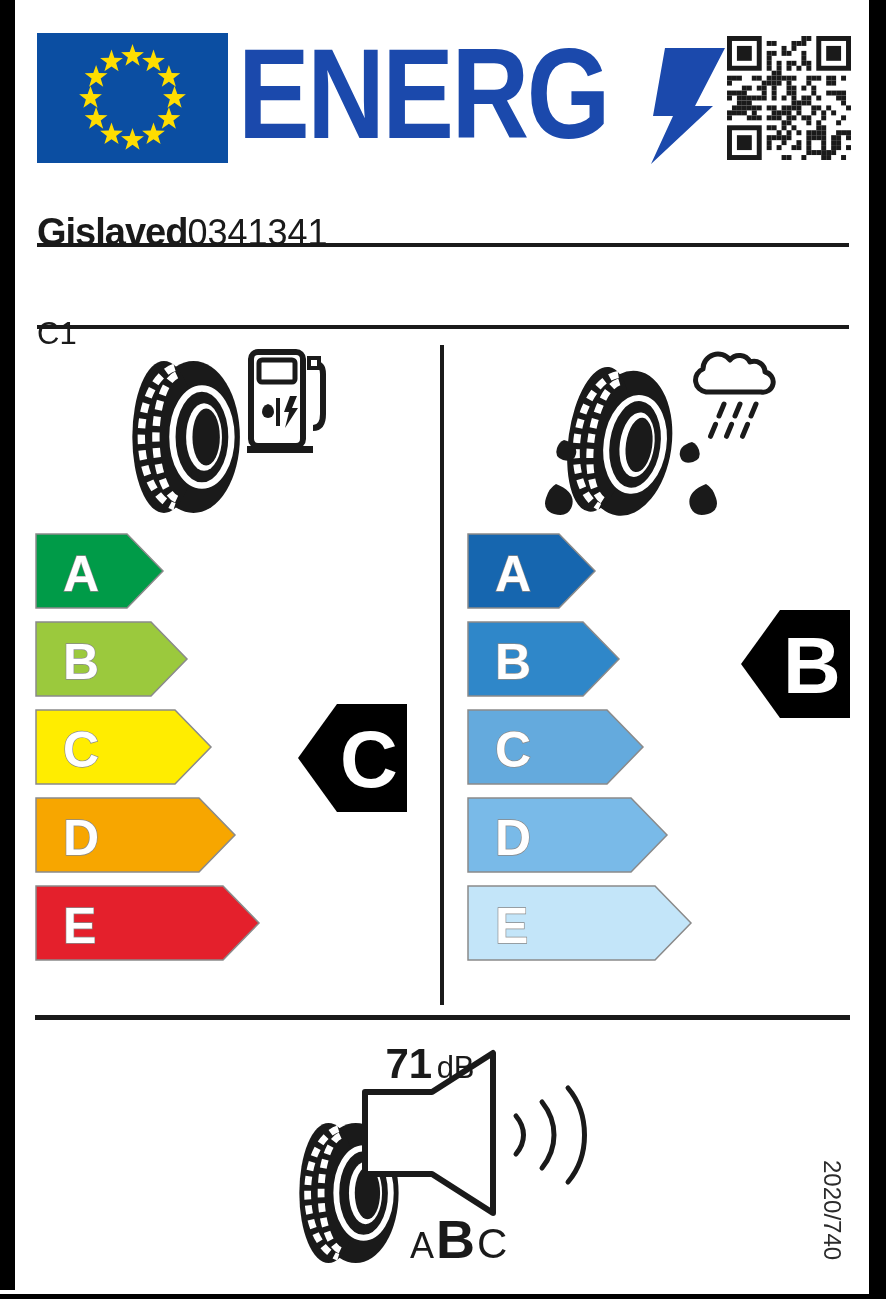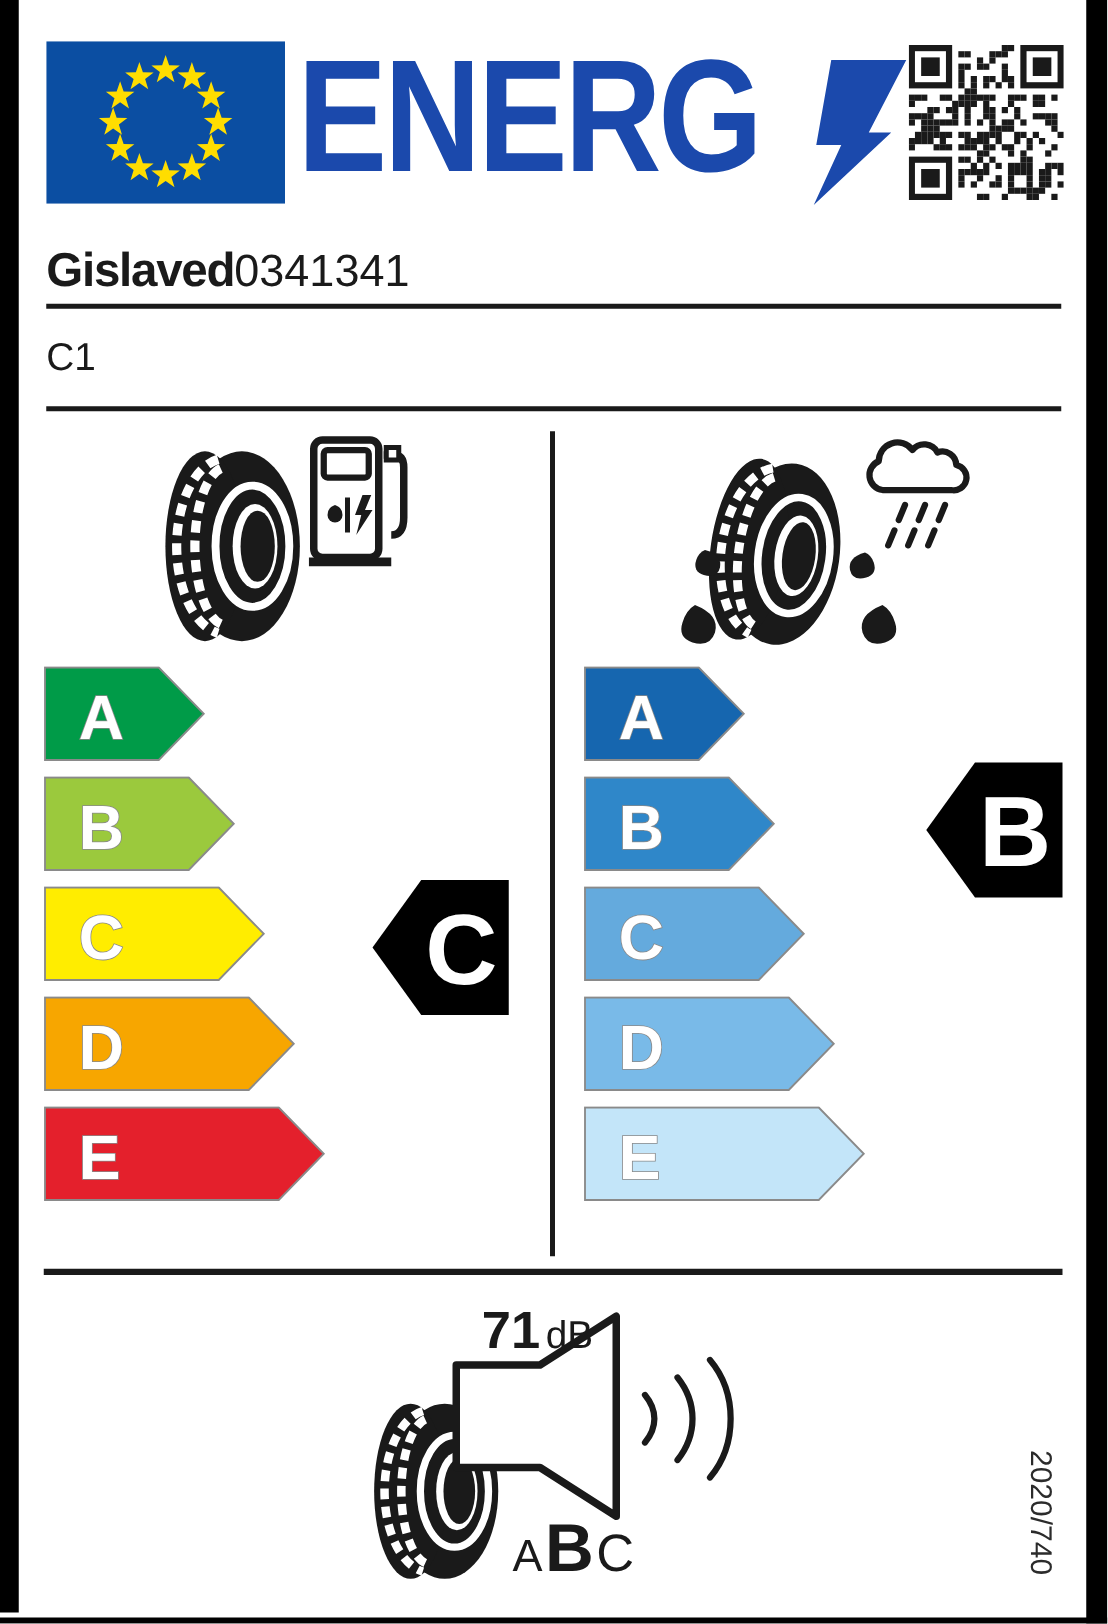--- a/index.html
+++ b/index.html
@@ -5,25 +5,25 @@
   html,body{margin:0;padding:0;background:#ffffff;}
   #label{position:relative;width:886px;height:1299px;background:#ffffff;overflow:hidden;
          font-family:"Liberation Sans", sans-serif;color:#1a1a1a;}
   .abs{position:absolute;}
   .hline{position:absolute;height:4px;background:#1a1a1a;}
   .vline{position:absolute;width:4px;background:#1a1a1a;}
   .edge{position:absolute;background:#000;}
   #brand-row{position:absolute;left:37px;top:196px;width:812px;display:flex;
              align-items:baseline;}
   #brand-row .brand{font-size:38px;font-weight:bold;letter-spacing:-1px;}
-  #brand-row .labelid{font-size:36px;}
+  #brand-row .labelid{font-size:36px;margin-top:16px;}
   #size-row{position:absolute;left:37px;top:268px;width:812px;display:flex;
             justify-content:space-between;align-items:baseline;}
   #size-row .size{font-size:46px;}
-  #size-row .tclass{font-size:31px;}
+  #size-row .tclass{font-size:31px;margin-top:48px;}
   .energ{position:absolute;left:238px;top:30px;font-size:128px;font-weight:bold;
          color:#1B49AC;letter-spacing:-3px;transform:scaleX(0.84);transform-origin:left top;
          line-height:1;}
   svg text{font-family:"Liberation Sans", sans-serif;}
   .arrow-letter{font-weight:bold;fill:#fff;stroke:#8a8a8a;stroke-width:1.3px;paint-order:stroke;}
   .ind-letter{font-weight:bold;fill:#fff;}
   #noise-text{position:absolute;left:372px;top:1040px;width:116px;text-align:center;white-space:nowrap;}
   #noise-text .val{font-size:42px;font-weight:bold;}
   #noise-text .unit{font-size:31px;}
   #abc{position:absolute;left:410px;top:1208px;display:flex;align-items:baseline;gap:2px;}

